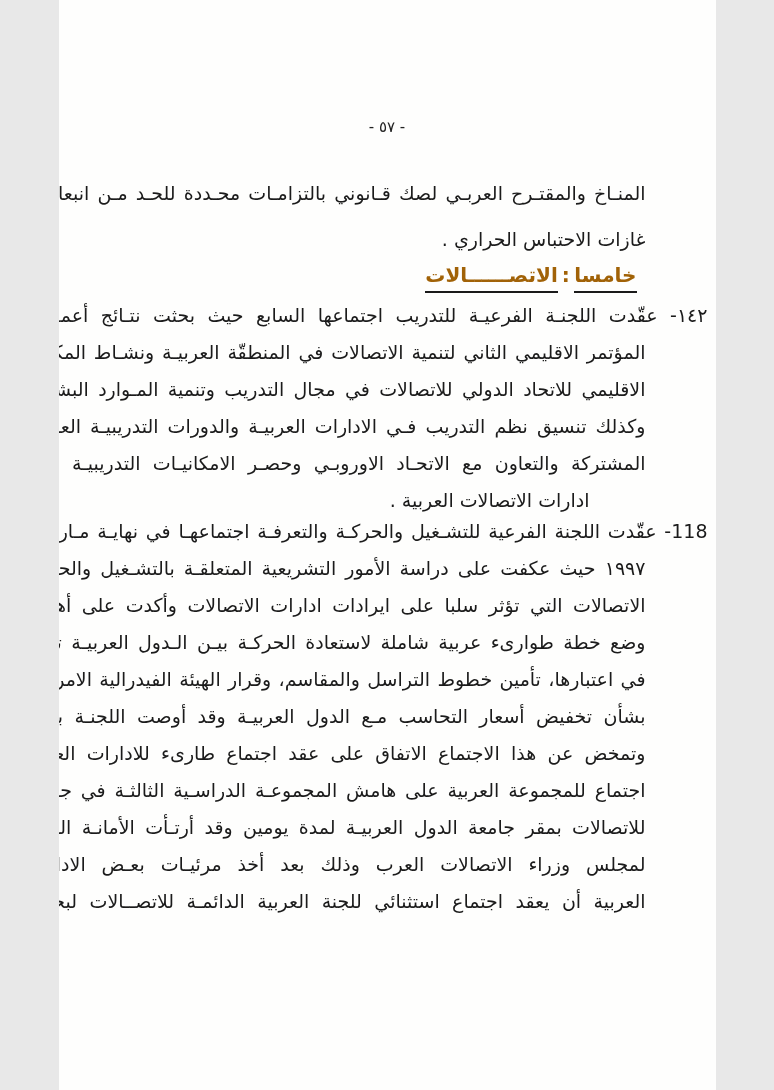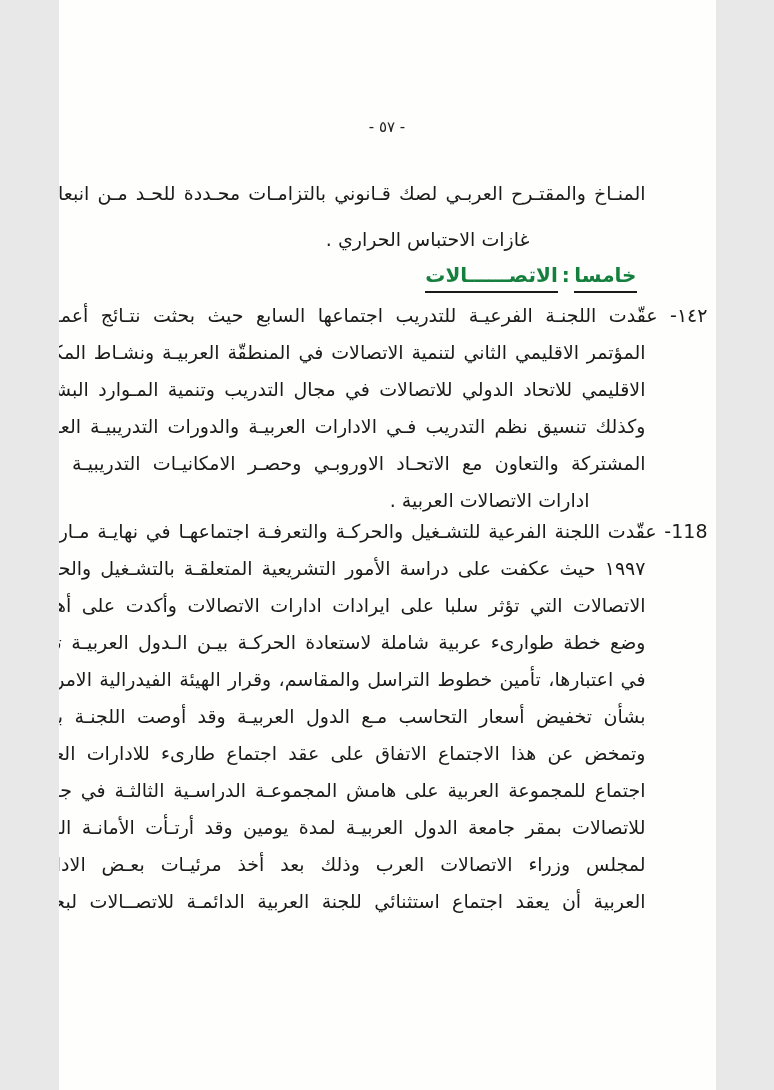--- a/index.html
+++ b/index.html
@@ -41,29 +41,29 @@
   }
   
   .hang{
     margin-left:12px;
     margin-right:-62px;
   }
   
   .end-line{
     text-align:right;
   }
-  .intro-end{margin-right:116px;}
+  .intro-end{}
   .p142-end{margin-right:56px;}
   .heading{
     position:absolute;
     top:263px;right:79px;
     margin:0;
     font-size:20px;
     font-weight:bold;
-    color:#15803d;
+    color:#a16207;
     letter-spacing:.5px;
   }
   .heading .u{
     display:inline-block;
     border-bottom:2px solid #1a1a1a;
     padding-bottom:4px;
   }
   .heading .sep{
     display:inline-block;
     padding:0 4px 4px 4px;

